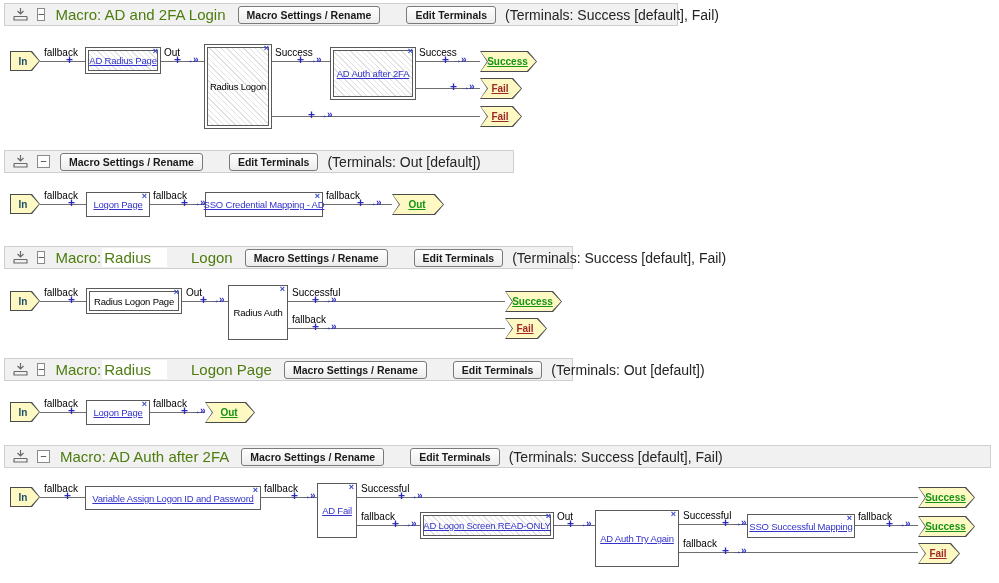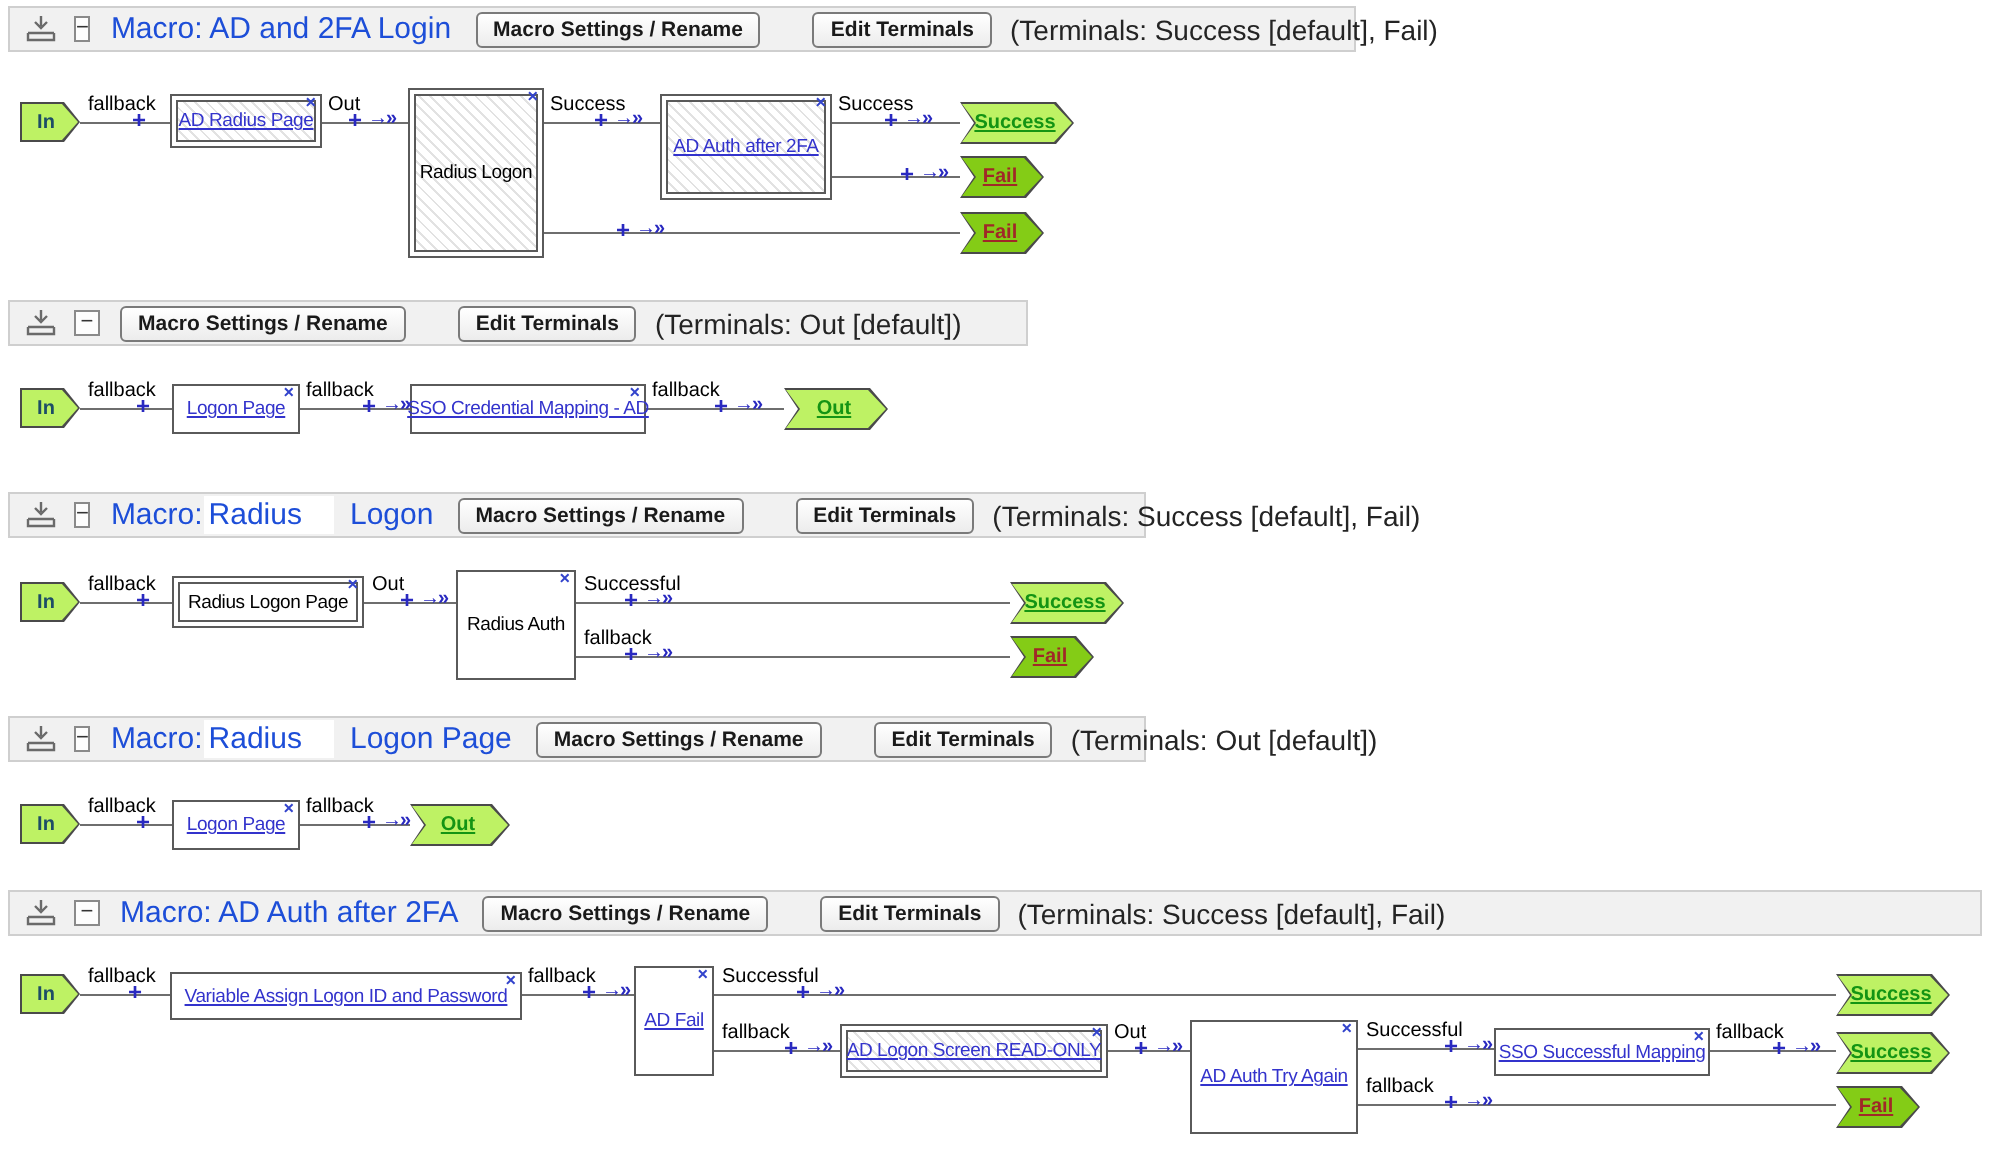--- a/index.html
+++ b/index.html
@@ -5,23 +5,23 @@
   html,body{margin:0;padding:0;background:#fff}
   .page{position:relative;width:999px;height:583px;background:#fff;overflow:hidden;
         font-family:"Liberation Sans",sans-serif}
   
   .mheader{position:absolute;height:23px;background:#f1f1f1;border:1px solid #cfcfcf;
            display:flex;align-items:center;padding-left:8px;box-sizing:border-box;white-space:nowrap}
   .hicon{display:flex;margin-right:9px;cursor:pointer}
   .collapse{width:13px;height:13px;border:1px solid #8a8a8a;background:#fdfdfd;display:flex;
             align-items:center;justify-content:center;font-size:11px;line-height:1;color:#333;
             margin-right:10px;box-sizing:border-box;cursor:pointer}
-  .htitle{font-size:15px;color:#1d4ed8;margin-right:12px;display:flex;align-items:center}
+  .htitle{font-size:15px;color:#4d7c0f;margin-right:12px;display:flex;align-items:center}
   .tedit{background:#fff;padding:1px 16px 1px 2px;margin-left:1px;cursor:text}
-  .tsuffix{margin-left:8px}
+  .tsuffix{margin-left:24px}
   .hbtn{font-family:inherit;font-size:10.5px;font-weight:600;color:#1a1a1a;
         background:linear-gradient(#ffffff,#ececec);border:1px solid #7a7a7a;border-radius:3px;
         padding:2px 8px;margin-right:26px;white-space:nowrap;cursor:pointer}
   .hbtn.b2{margin-right:9px}
   .hnote{font-size:14px;color:#242424}
   
   .hline{position:absolute;height:1px;background:#6e6e6e}
   .lbl{position:absolute;font-size:10px;color:#000;white-space:nowrap}
   .plus{position:absolute;font-size:12px;font-weight:700;color:#2929c0;line-height:1;cursor:pointer}
   .arr{position:absolute;font-size:10px;font-weight:700;color:#2929c0;line-height:1;
@@ -36,22 +36,22 @@
   .btext{position:relative;z-index:2;font-size:10px;color:#000;white-space:nowrap}
   .small{font-size:9.5px;letter-spacing:-0.2px}
   .xbtn{position:absolute;top:-1px;right:2px;font-size:9px;font-weight:700;color:#3344cc;
         cursor:pointer;line-height:1;z-index:3}
   
   .innode,.term{position:absolute}
   .o{position:absolute;inset:0;background:#4a4a4a}
   .i{position:absolute;inset:1px;display:flex;align-items:center;justify-content:center}
   .cpi{clip-path:polygon(0 0,calc(100% - 8px) 0,100% 50%,calc(100% - 8px) 100%,0 100%)}
   .cpt{clip-path:polygon(0 0,calc(100% - 9px) 0,100% 50%,calc(100% - 9px) 100%,0 100%,7px 50%)}
-  .i.green{background:#bef264}
-  .i.red{background:#84cc16}
+  .i.green{background:#fef9c3}
+  .i.red{background:#fef9c3}
   .intext{font-size:10px;font-weight:600;color:#1d4d66;margin-right:4px}
   .tlink{font-size:10px;font-weight:600;text-decoration:underline;white-space:nowrap;
          margin-right:2px;cursor:pointer}
   .tlink.g{color:#149414}
   .tlink.r{color:#a02828}
 </style>
 </head>
 <body>
 
 <div class="page">

